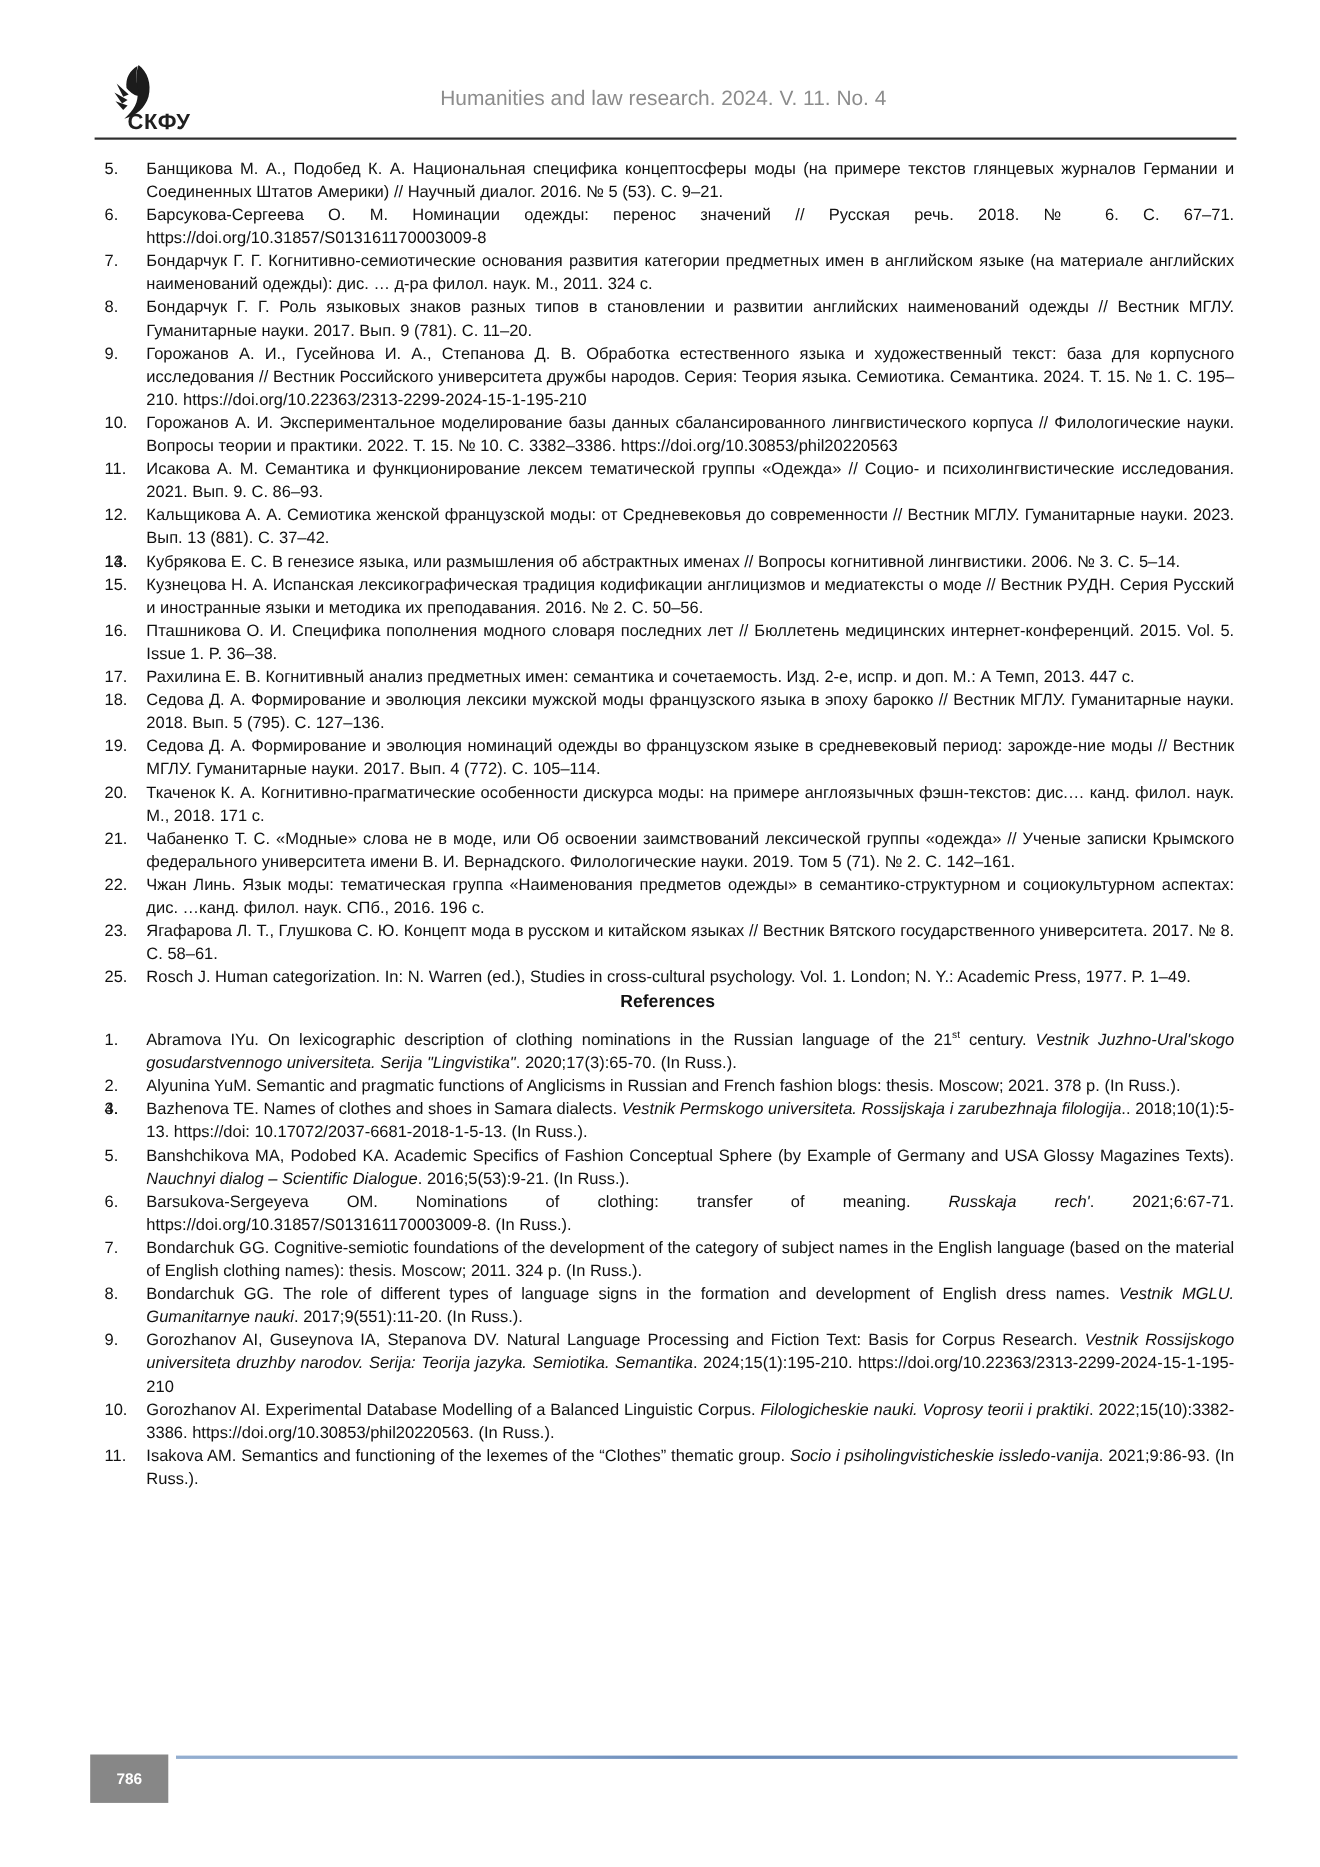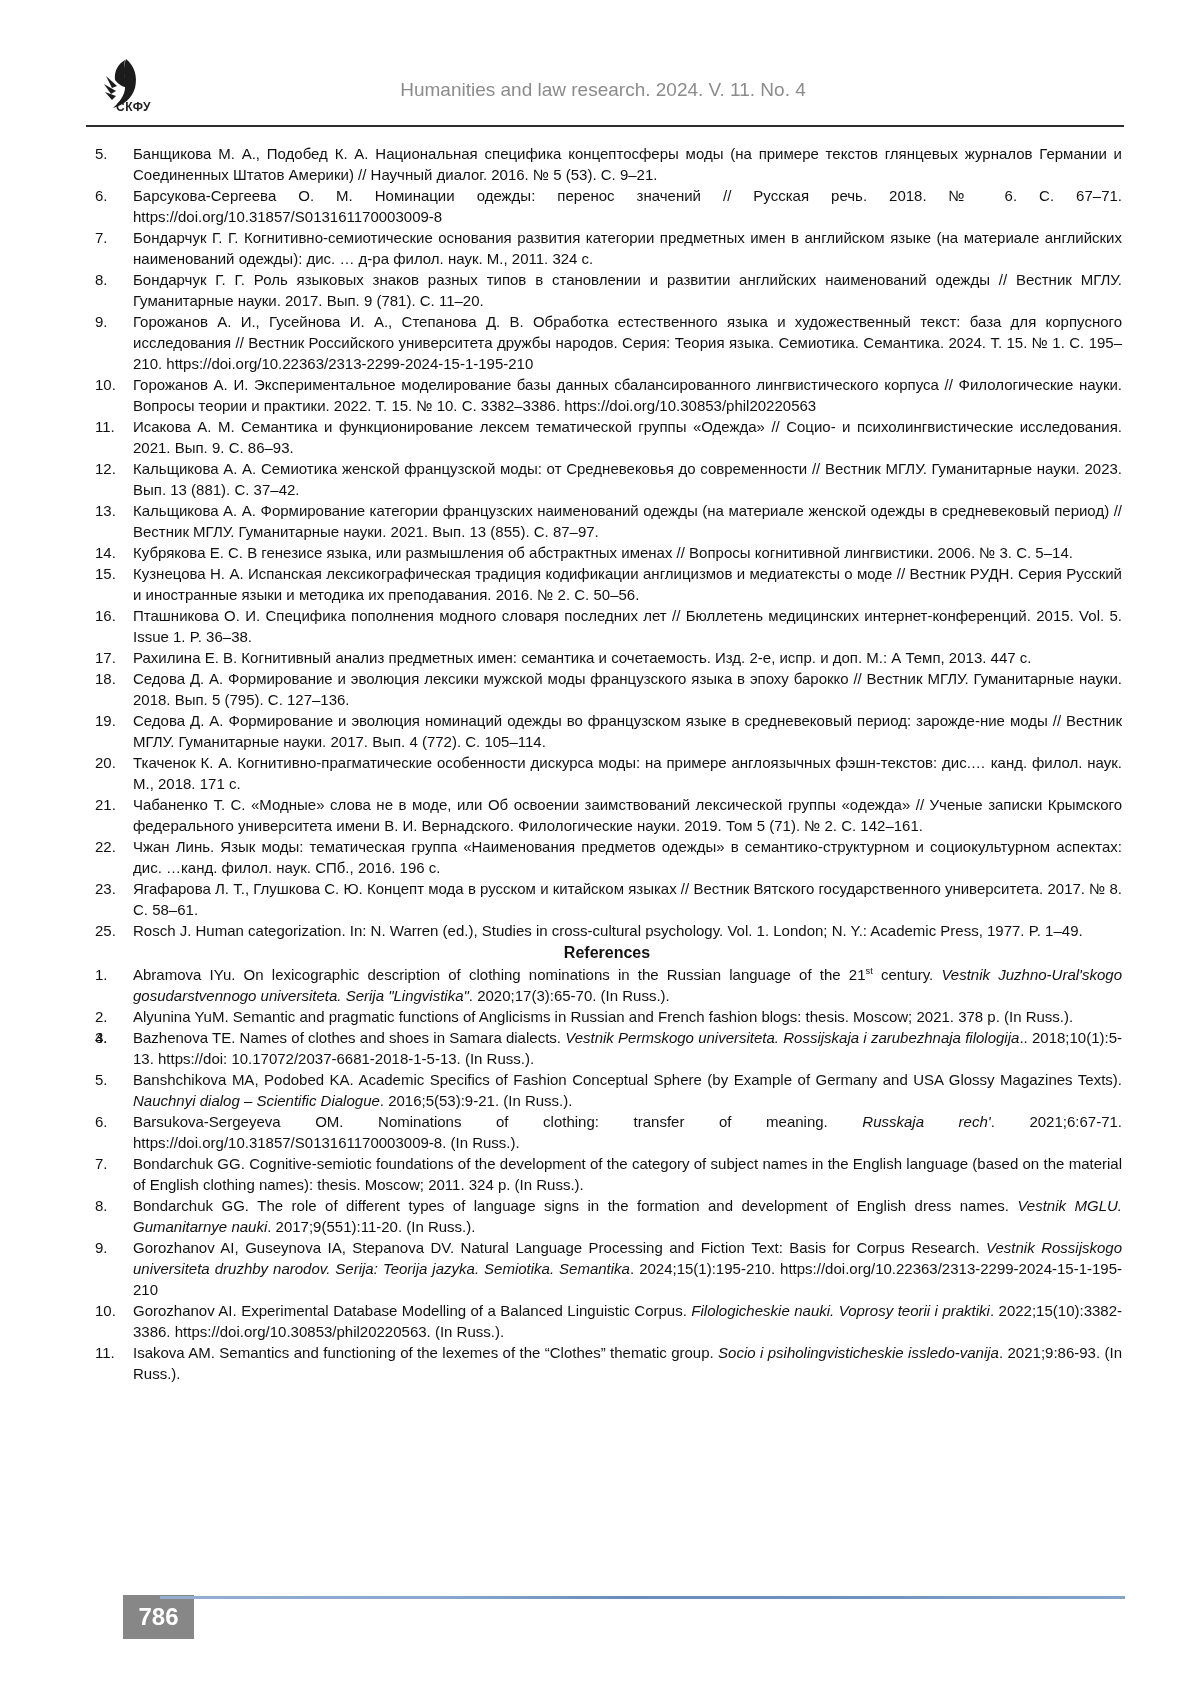--- a/index.html
+++ b/index.html
@@ -8,49 +8,49 @@
     width:1200px; height:1697px;
     background:#ffffff;
     font-family:"Liberation Sans", sans-serif;
     color:#111111;
     overflow:hidden;
   }
   
   .logo { position:absolute; left:92px; top:58px; width:90px; }
   .logo-icon { display:block; margin-left:6px; }
   .logo-text {
-    font-size:12px; font-weight:bold; color:#1f1f1f;
+    font-size:20px; font-weight:bold; color:#1f1f1f;
     letter-spacing:0.5px; margin-left:24px; margin-top:-10px;
   }
   .journal-title {
     position:absolute; top:79px; left:3px; width:100%;
     text-align:center; color:#8c8c8c; font-size:19px;
   }
   .header-rule {
     position:absolute; top:125px; left:86px; right:76px;
     height:2px; background:#2e2e2e;
   }
   
   .content { position:absolute; top:143px; left:92px; width:1030px; }
   .ref-item {
     position:relative; padding-left:41px;
     font-size:15px; line-height:21px; text-align:justify;
   }
   .ref-num { position:absolute; left:3px; top:0; }
   .refs-heading {
-    margin:1px 0 1px 0; text-align:center;
+    margin:1px 0 14px 0; text-align:center;
     font-size:16px; font-weight:bold; line-height:21px; color:#111;
   }
   .ref-text sup { font-size:0.62em; line-height:0; }
   
   .page-num-box {
     position:absolute; left:82px; top:1595px; width:71px; height:44px;
     background:#878787; color:#ffffff;
-    font-size:24px; font-weight:bold;
-    display:flex; align-items:center; justify-content:center;margin-left:41px;
+    font-size:14px; font-weight:bold;
+    display:flex; align-items:center; justify-content:center;
   }
   .footer-rule {
     position:absolute; left:160px; top:1596px; width:965px; height:3px;
     background:linear-gradient(to right,#93aed0 0%,#8aa6cc 30%,#6b8cba 48%,#6f90bd 70%,#87a3c9 100%);
   }
 </style>
 </head>
 <body>
 
 <div class="page">
@@ -72,21 +72,21 @@
   <div class="content">
     <div id="ru-list">
         <div class="ref-item"><span class="ref-num">5.</span><span class="ref-text"><span>Банщикова М. А., Подобед К. А. Национальная специфика концептосферы моды (на примере текстов глянцевых журналов Германии и Соединенных Штатов Америки) // Научный диалог. 2016. № 5 (53). С. 9–21.</span></span></div>
         <div class="ref-item"><span class="ref-num">6.</span><span class="ref-text"><span>Барсукова-Сергеева О. М. Номинации одежды: перенос значений // Русская речь. 2018. № 6. С. 67–71. https://doi.org/10.31857/S013161170003009-8</span></span></div>
         <div class="ref-item"><span class="ref-num">7.</span><span class="ref-text"><span>Бондарчук Г. Г. Когнитивно-семиотические основания развития категории предметных имен в английском языке (на материале английских наименований одежды): дис. … д-ра филол. наук. М., 2011. 324 с.</span></span></div>
         <div class="ref-item"><span class="ref-num">8.</span><span class="ref-text"><span>Бондарчук Г. Г. Роль языковых знаков разных типов в становлении и развитии английских наименований одежды // Вестник МГЛУ. Гуманитарные науки. 2017. Вып. 9 (781). С. 11–20.</span></span></div>
         <div class="ref-item"><span class="ref-num">9.</span><span class="ref-text"><span>Горожанов А. И., Гусейнова И. А., Степанова Д. В. Обработка естественного языка и художественный текст: база для корпусного исследования // Вестник Российского университета дружбы народов. Серия: Теория языка. Семиотика. Семантика. 2024. Т. 15. № 1. С. 195–210. https://doi.org/10.22363/2313-2299-2024-15-1-195-210</span></span></div>
         <div class="ref-item"><span class="ref-num">10.</span><span class="ref-text"><span>Горожанов А. И. Экспериментальное моделирование базы данных сбалансированного лингвистического корпуса // Филологические науки. Вопросы теории и практики. 2022. Т. 15. № 10. С. 3382–3386. https://doi.org/10.30853/phil20220563</span></span></div>
         <div class="ref-item"><span class="ref-num">11.</span><span class="ref-text"><span>Исакова А. М. Семантика и функционирование лексем тематической группы «Одежда» // Социо- и психолингвистические исследования. 2021. Вып. 9. С. 86–93.</span></span></div>
         <div class="ref-item"><span class="ref-num">12.</span><span class="ref-text"><span>Кальщикова А. А. Семиотика женской французской моды: от Средневековья до современности // Вестник МГЛУ. Гуманитарные науки. 2023. Вып. 13 (881). С. 37–42.</span></span></div>
-        <div class="ref-item"><span class="ref-num">13.</span><span class="ref-text"><span>Кальщикова А. А. Формирование категории французских наименований одежды (на материале женской одежды в средневековый период) // Вестник МГЛУ. Гуманитарные науки. 2021. Вып. 13 (855). С. 87–97.</span></span></div>
+        <div class="ref-item"><span class="ref-num">13.</span></div>
         <div class="ref-item"><span class="ref-num">14.</span><span class="ref-text"><span>Кубрякова Е. С. В генезисе языка, или размышления об абстрактных именах // Вопросы когнитивной лингвистики. 2006. № 3. С. 5–14.</span></span></div>
         <div class="ref-item"><span class="ref-num">15.</span><span class="ref-text"><span>Кузнецова Н. А. Испанская лексикографическая традиция кодификации англицизмов и медиатексты о моде // Вестник РУДН. Серия Русский и иностранные языки и методика их преподавания. 2016. № 2. С. 50–56.</span></span></div>
         <div class="ref-item"><span class="ref-num">16.</span><span class="ref-text"><span>Пташникова О. И. Специфика пополнения модного словаря последних лет // Бюллетень медицинских интернет-конференций. 2015. Vol. 5. Issue 1. P. 36–38.</span></span></div>
         <div class="ref-item"><span class="ref-num">17.</span><span class="ref-text"><span>Рахилина Е. В. Когнитивный анализ предметных имен: семантика и сочетаемость. Изд. 2-е, испр. и доп. М.: А Темп, 2013. 447 с.</span></span></div>
         <div class="ref-item"><span class="ref-num">18.</span><span class="ref-text"><span>Седова Д. А. Формирование и эволюция лексики мужской моды французского языка в эпоху барокко // Вестник МГЛУ. Гуманитарные науки. 2018. Вып. 5 (795). С. 127–136.</span></span></div>
         <div class="ref-item"><span class="ref-num">19.</span><span class="ref-text"><span>Седова Д. А. Формирование и эволюция номинаций одежды во французском языке в средневековый период: зарожде-ние моды // Вестник МГЛУ. Гуманитарные науки. 2017. Вып. 4 (772). С. 105–114.</span></span></div>
         <div class="ref-item"><span class="ref-num">20.</span><span class="ref-text"><span>Ткаченок К. А. Когнитивно-прагматические особенности дискурса моды: на примере англоязычных фэшн-текстов: дис.… канд. филол. наук. М., 2018. 171 с.</span></span></div>
         <div class="ref-item"><span class="ref-num">21.</span><span class="ref-text"><span>Чабаненко Т. С. «Модные» слова не в моде, или Об освоении заимствований лексической группы «одежда» // Ученые записки Крымского федерального университета имени В. И. Вернадского. Филологические науки. 2019. Том 5 (71). № 2. С. 142–161.</span></span></div>
         <div class="ref-item"><span class="ref-num">22.</span><span class="ref-text"><span>Чжан Линь. Язык моды: тематическая группа «Наименования предметов одежды» в семантико-структурном и социокультурном аспектах: дис. …канд. филол. наук. СПб., 2016. 196 с.</span></span></div>
         <div class="ref-item"><span class="ref-num">23.</span><span class="ref-text"><span>Ягафарова Л. Т., Глушкова С. Ю. Концепт мода в русском и китайском языках // Вестник Вятского государственного университета. 2017. № 8. С. 58–61.</span></span></div>

